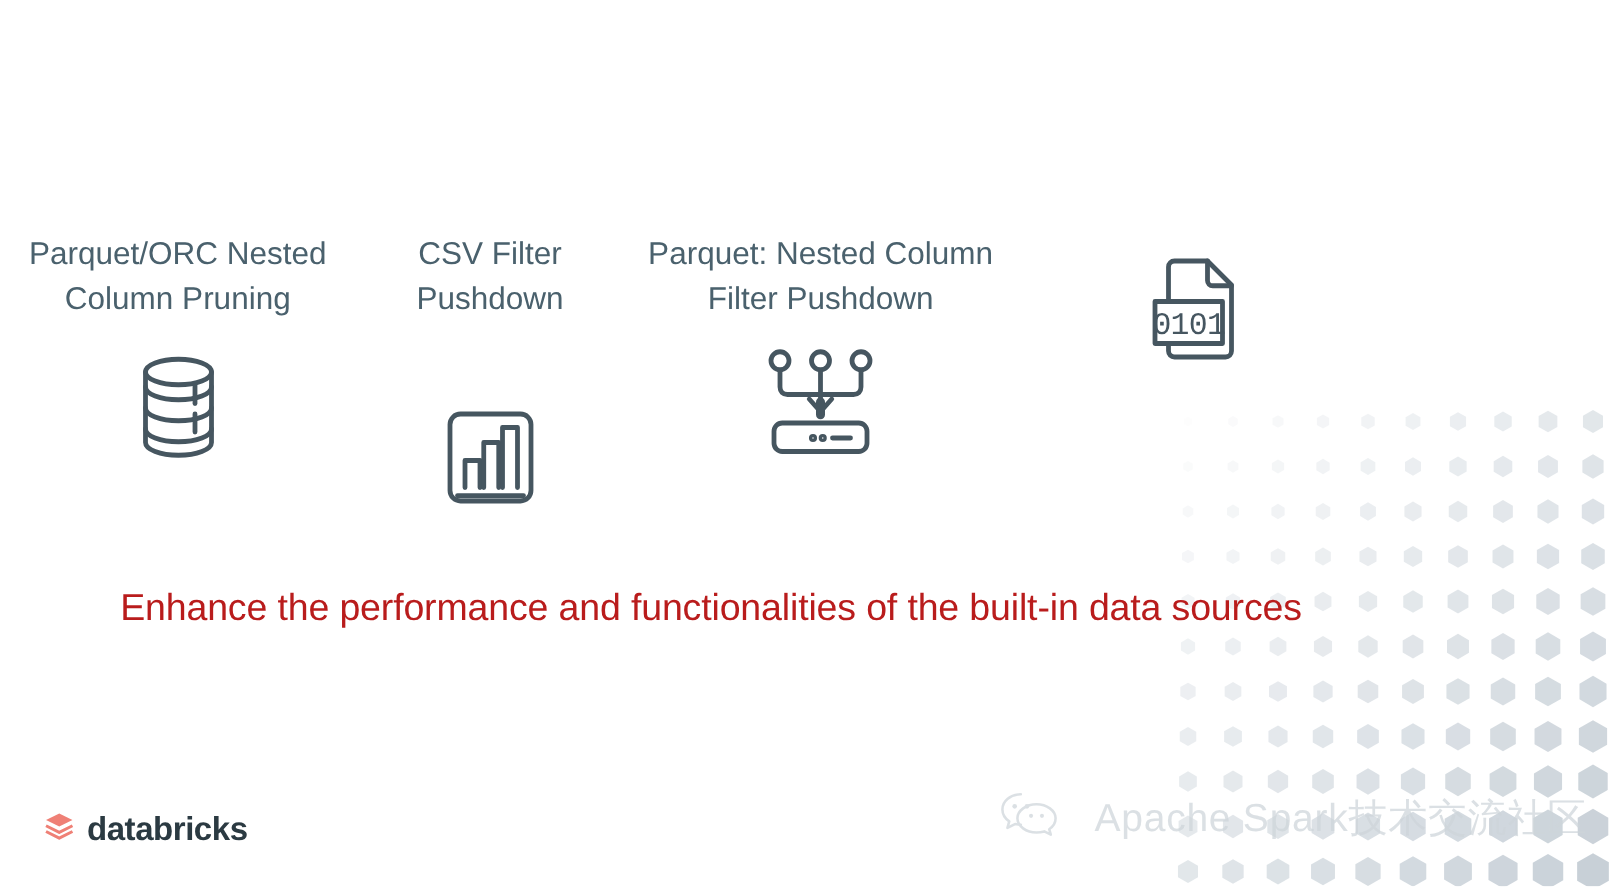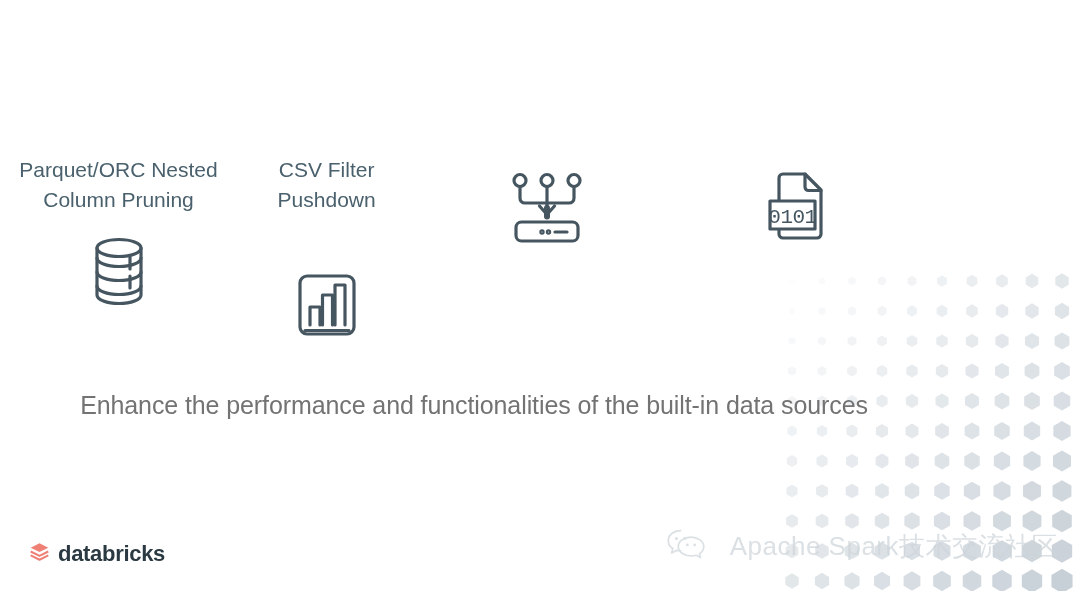--- a/index.html
+++ b/index.html
@@ -84,21 +84,21 @@
   .icon-bin  { margin-top: 14px; }
 
   
   #caption {
     position: absolute;
     left: 0;
     top: 391px;
     width: 948px;
     text-align: center;
     font-size: 25px;
-    color: #737373;
+    color: #b91c1c;
     letter-spacing: -0.1px;
     z-index: 2;
   }
 
   
   #brand {
     position: absolute;
     left: 28px;
     bottom: 24px;
     display: flex;
@@ -276,20 +276,22 @@
           <rect x="4" y="3" width="54" height="58" rx="7"></rect>
           <path d="M14 52 V34 H24 V52"></path>
           <path d="M26.5 52 V22 H36.5 V52"></path>
           <path d="M39 52 V12 H49 V52"></path>
           <path d="M9 57.5 H53"></path>
         </svg>
       </div>
     </div>
 
     <div class="feature feature-col-2">
+      <div class="feature-label">Parquet: Nested Column
+Filter Pushdown</div>
       <div class="feature-icon icon-flt">
         <svg width="76" height="72" viewBox="0 0 76 72" fill="none" stroke="#465660" stroke-width="3.2" stroke-linecap="round" stroke-linejoin="round">
           <circle cx="11" cy="8.5" r="6"></circle>
           <circle cx="38" cy="8.5" r="6"></circle>
           <circle cx="65" cy="8.5" r="6"></circle>
           <path d="M11 15 V26 C11 29 13 31 16 31 H60 C63 31 65 29 65 26 V15"></path>
           <path d="M38 15 V40"></path>
           <path d="M30.5 34 L38 42.5 L45.5 34" fill="none"></path>
           <path d="M38 36 V44.5" stroke-width="6"></path>
           <rect x="7" y="50" width="62" height="19" rx="5.5"></rect>

